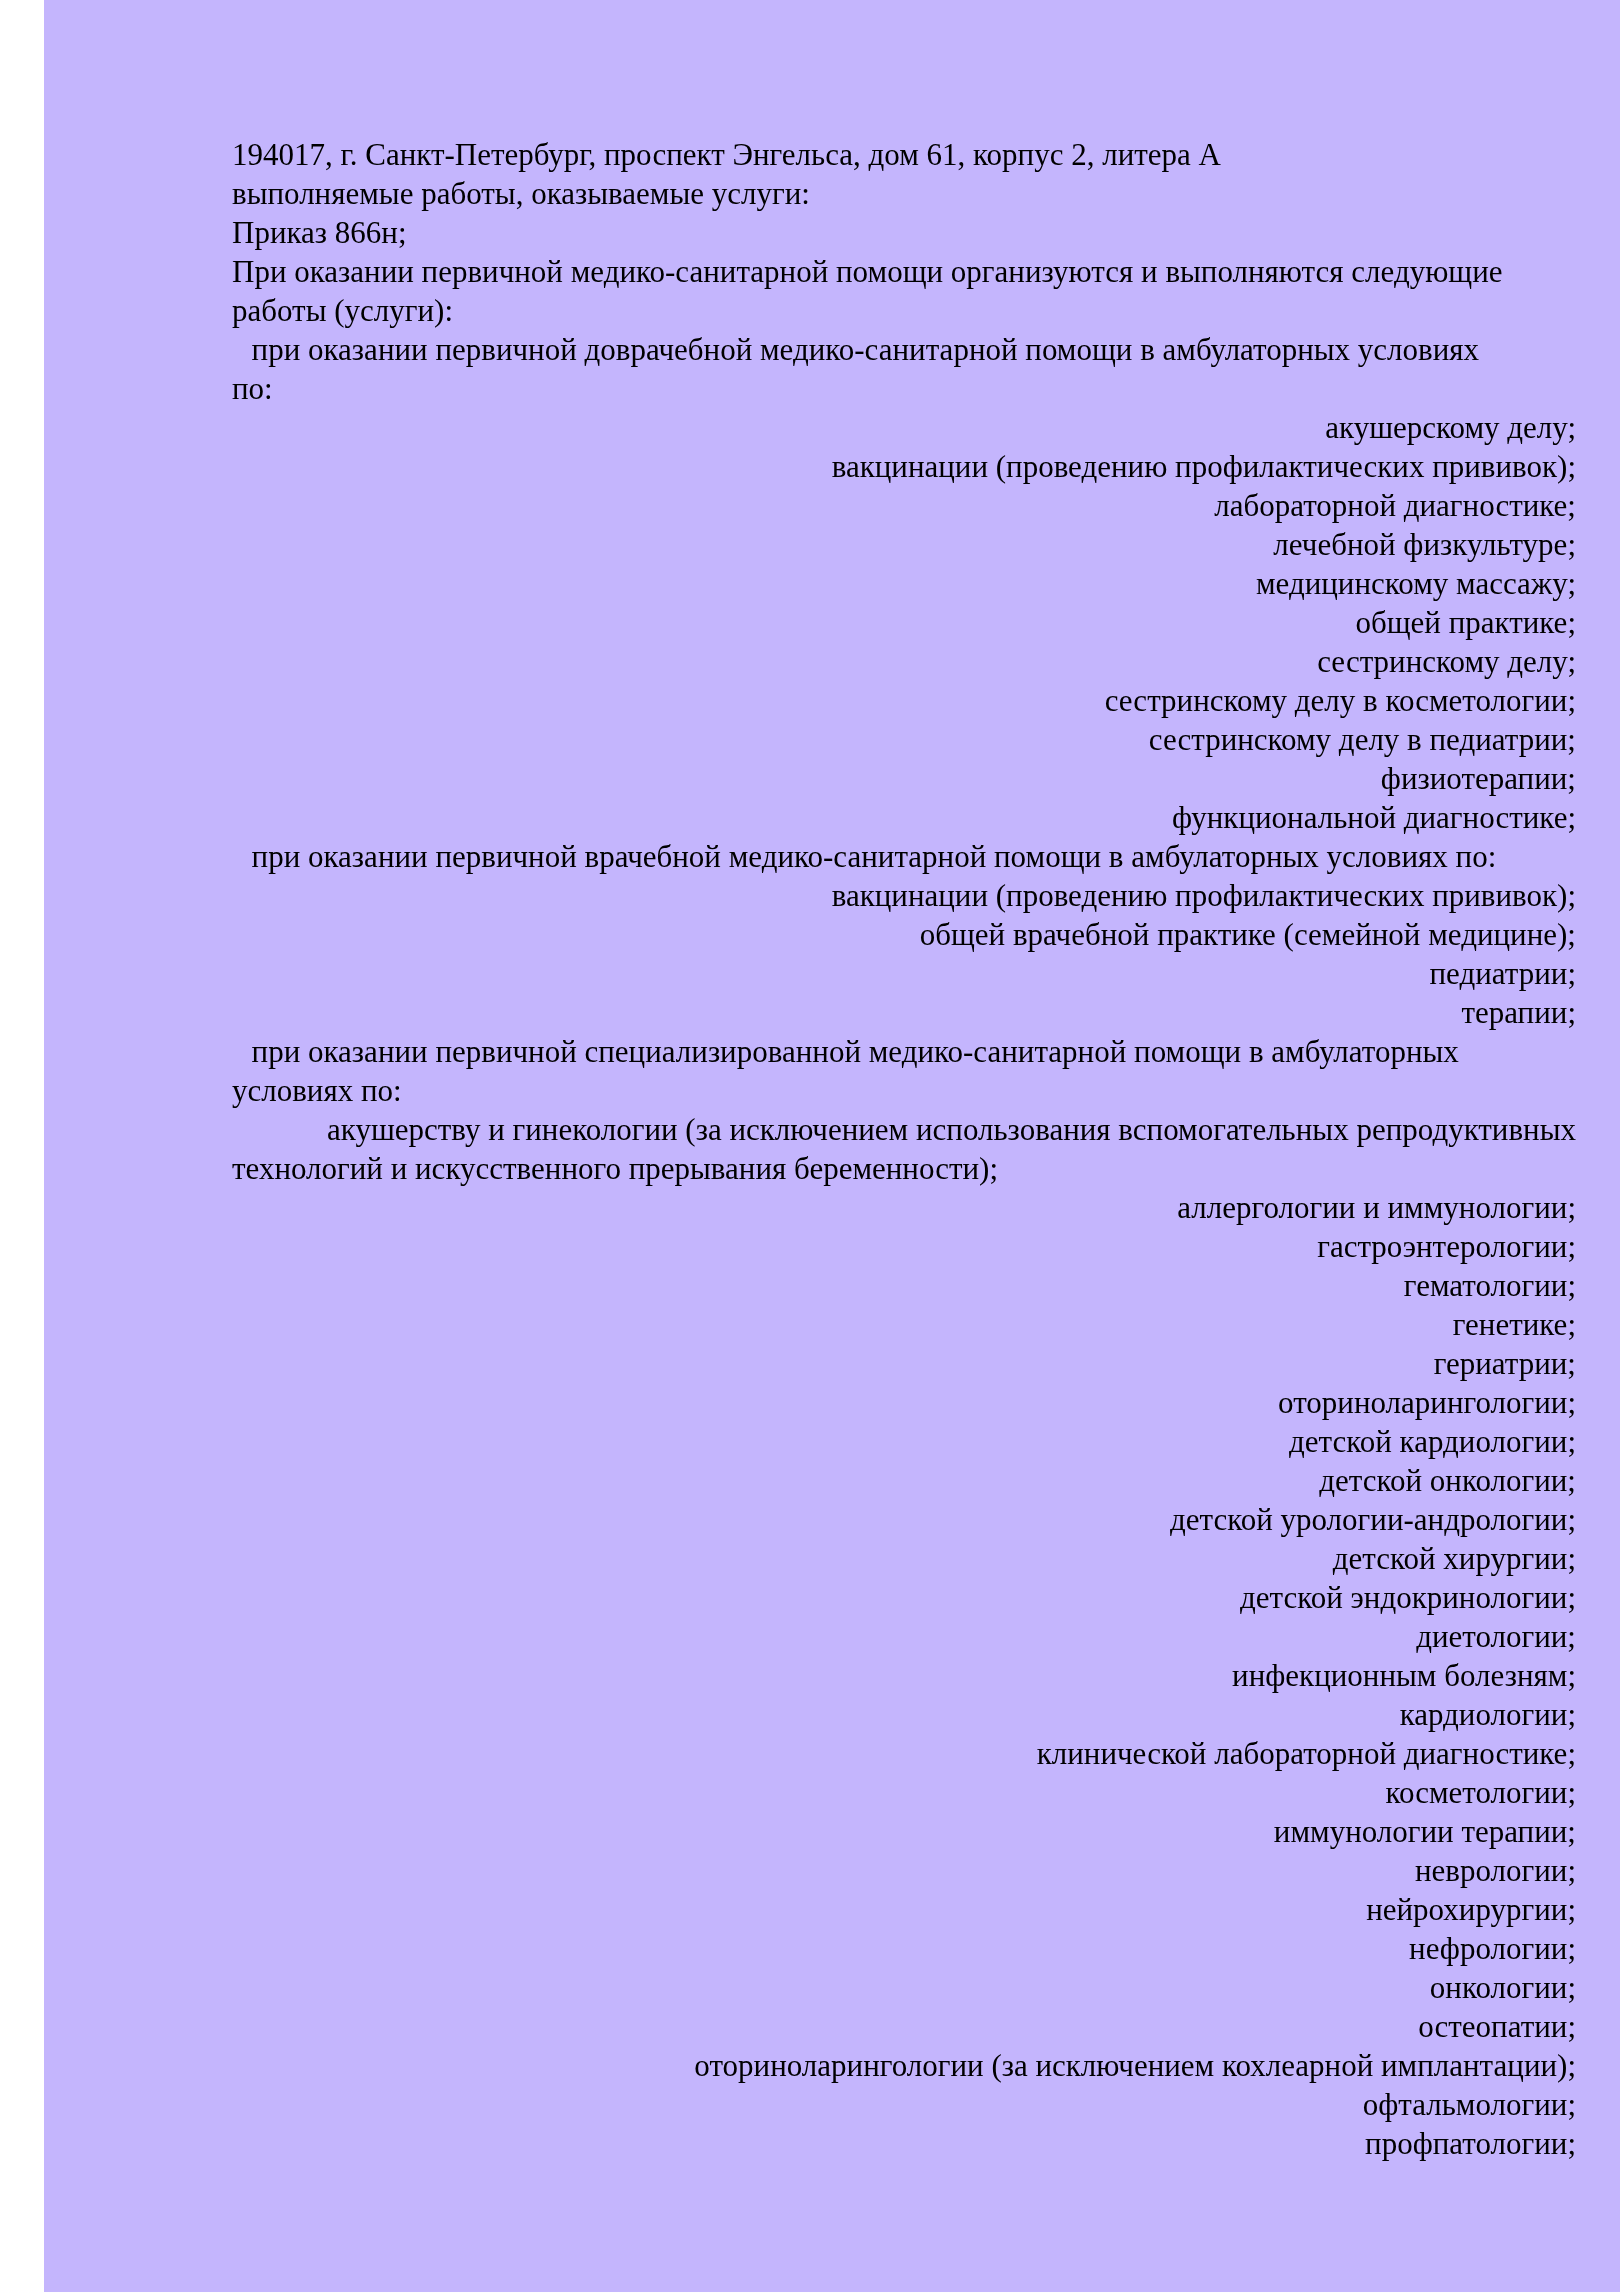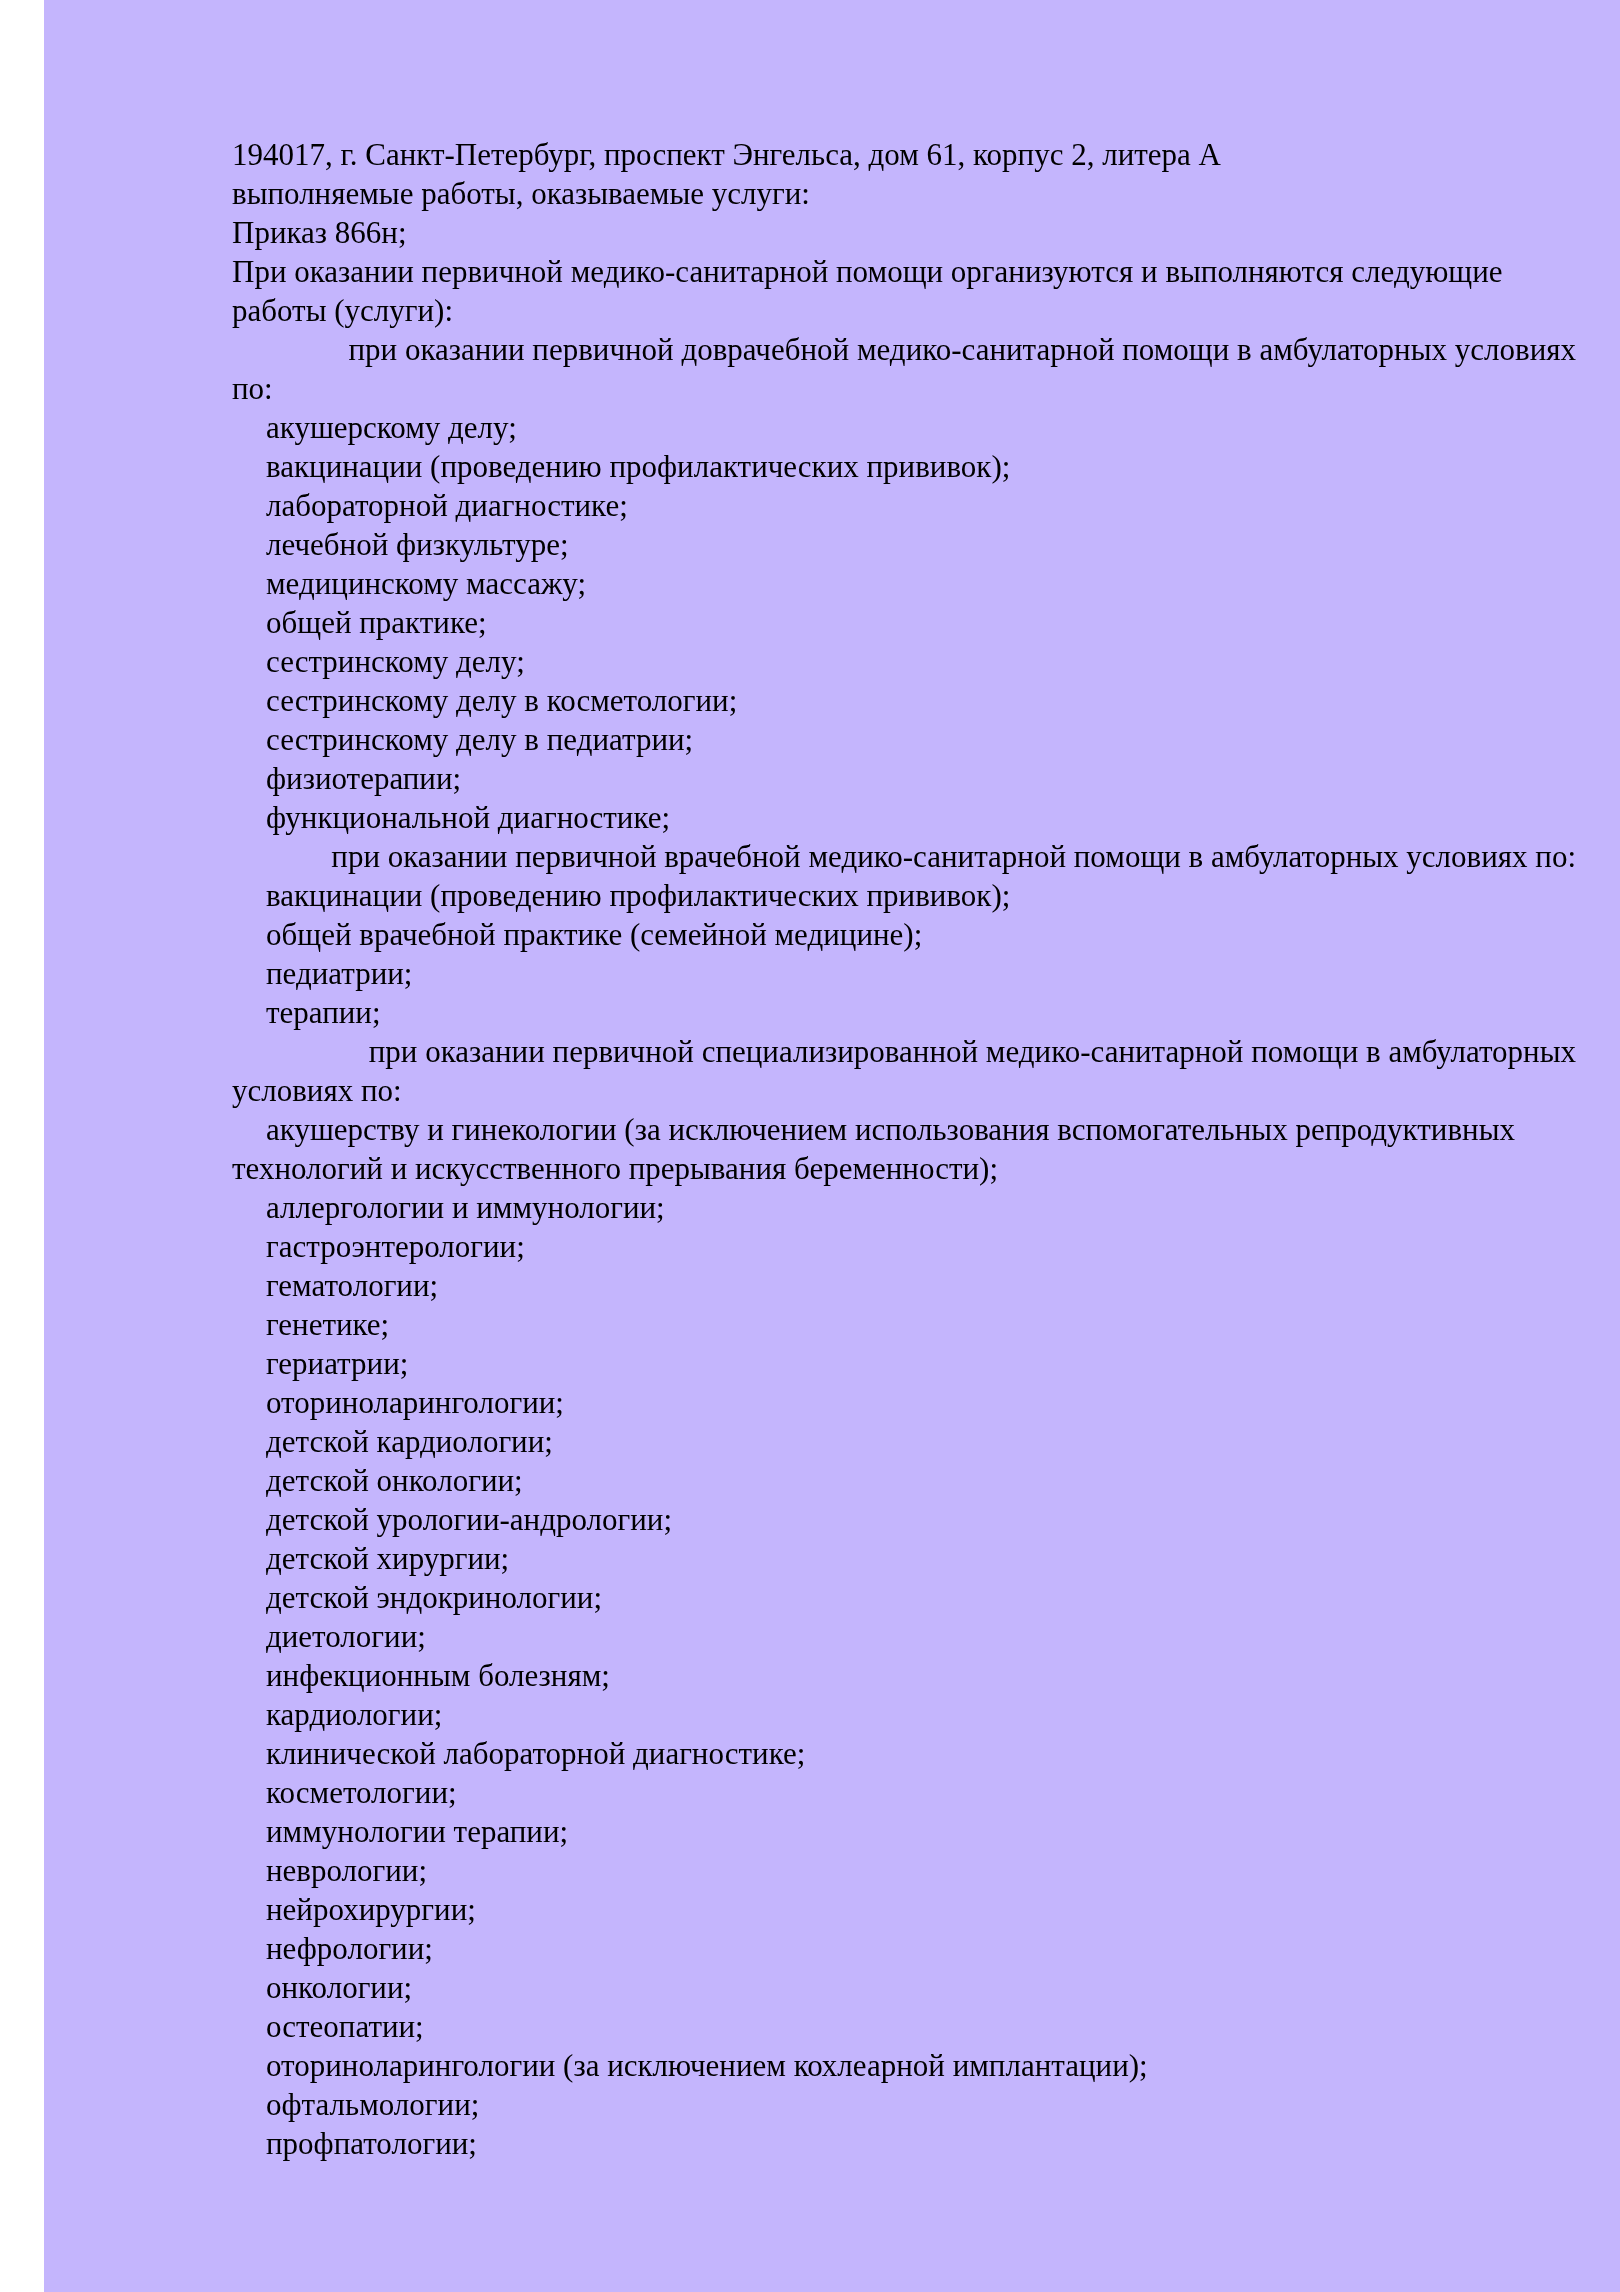--- a/index.html
+++ b/index.html
@@ -25,22 +25,22 @@
     font-family: "Liberation Serif", "DejaVu Serif", serif;
     font-size: 31px;
     line-height: 39px;
     font-weight: 400;
   }
   .line {
     white-space: pre;
     min-height: 39px;
   }
   .indent-0 { padding-left: 0; }
-  .indent-1 { padding-left: 19.6px; text-align: right; }
-  .indent-2 { padding-left: 34px; }
+  .indent-1 { padding-left: 19.6px; }
+  .indent-2 { padding-left: 34px; text-align: right; }
 </style>
 </head>
 <body>
 
 <div class="page">
   <div class="doc-body">
       <div class="line indent-0">194017, г. Санкт-Петербург, проспект Энгельса, дом 61, корпус 2, литера А</div>
       <div class="line indent-0">выполняемые работы, оказываемые услуги:</div>
       <div class="line indent-0">Приказ 866н;</div>
       <div class="line indent-0">При оказании первичной медико-санитарной помощи организуются и выполняются следующие</div>

